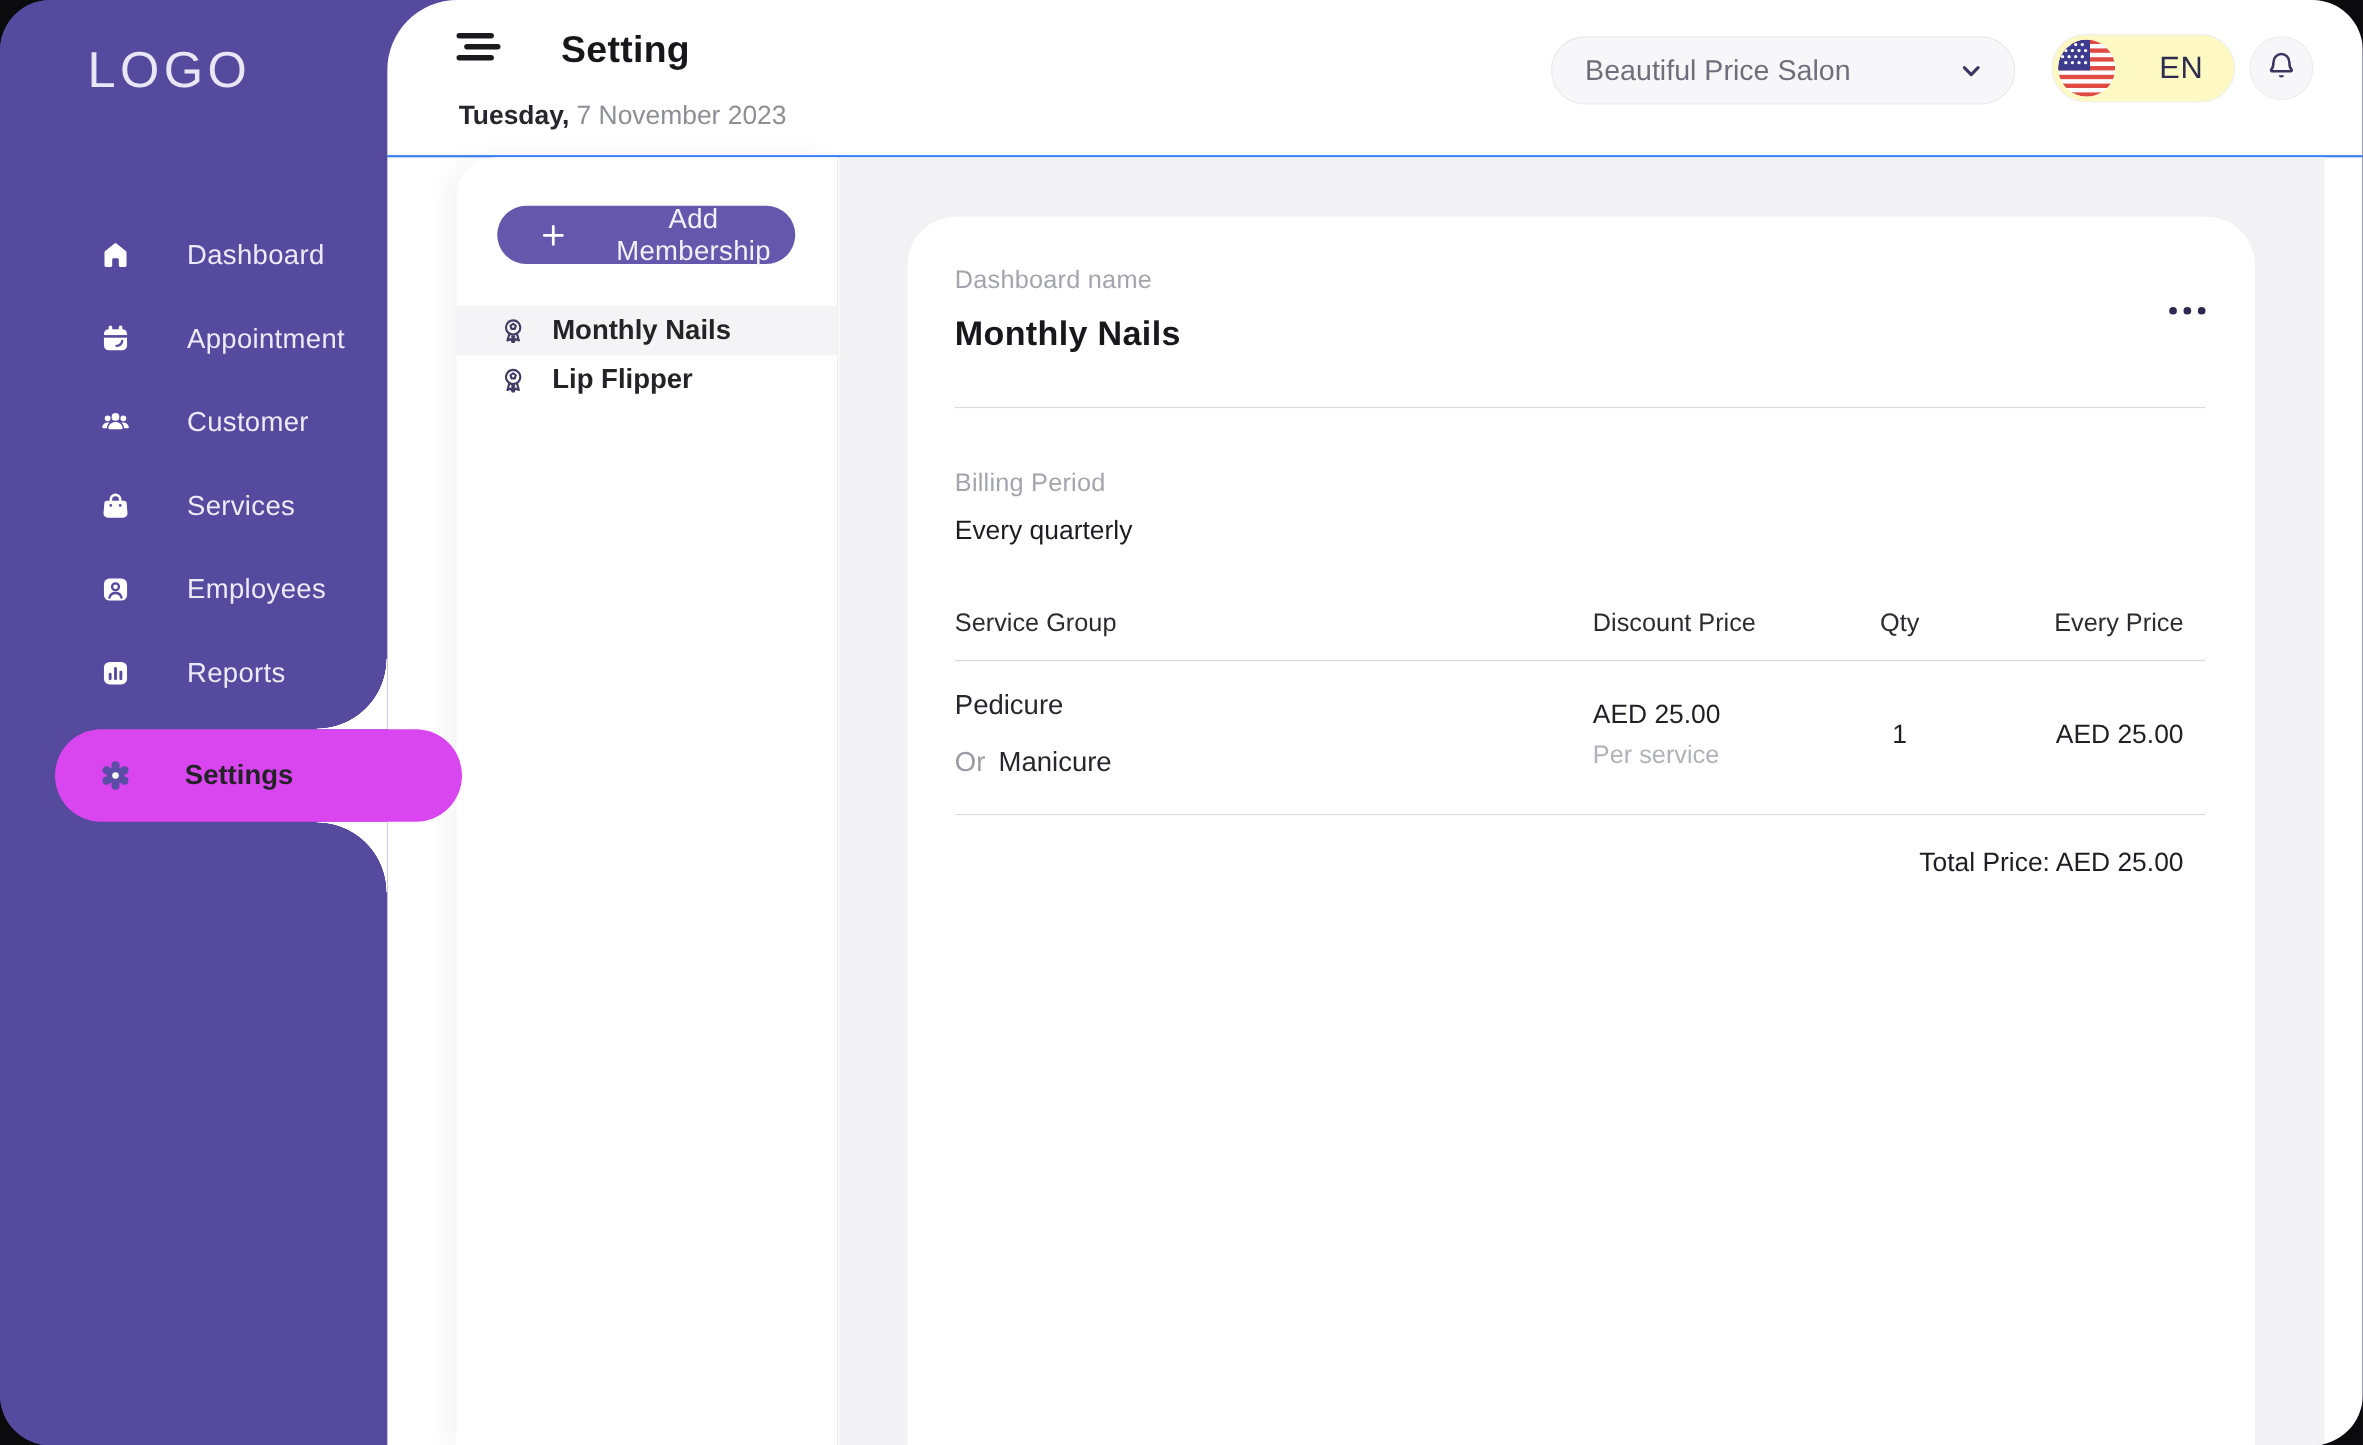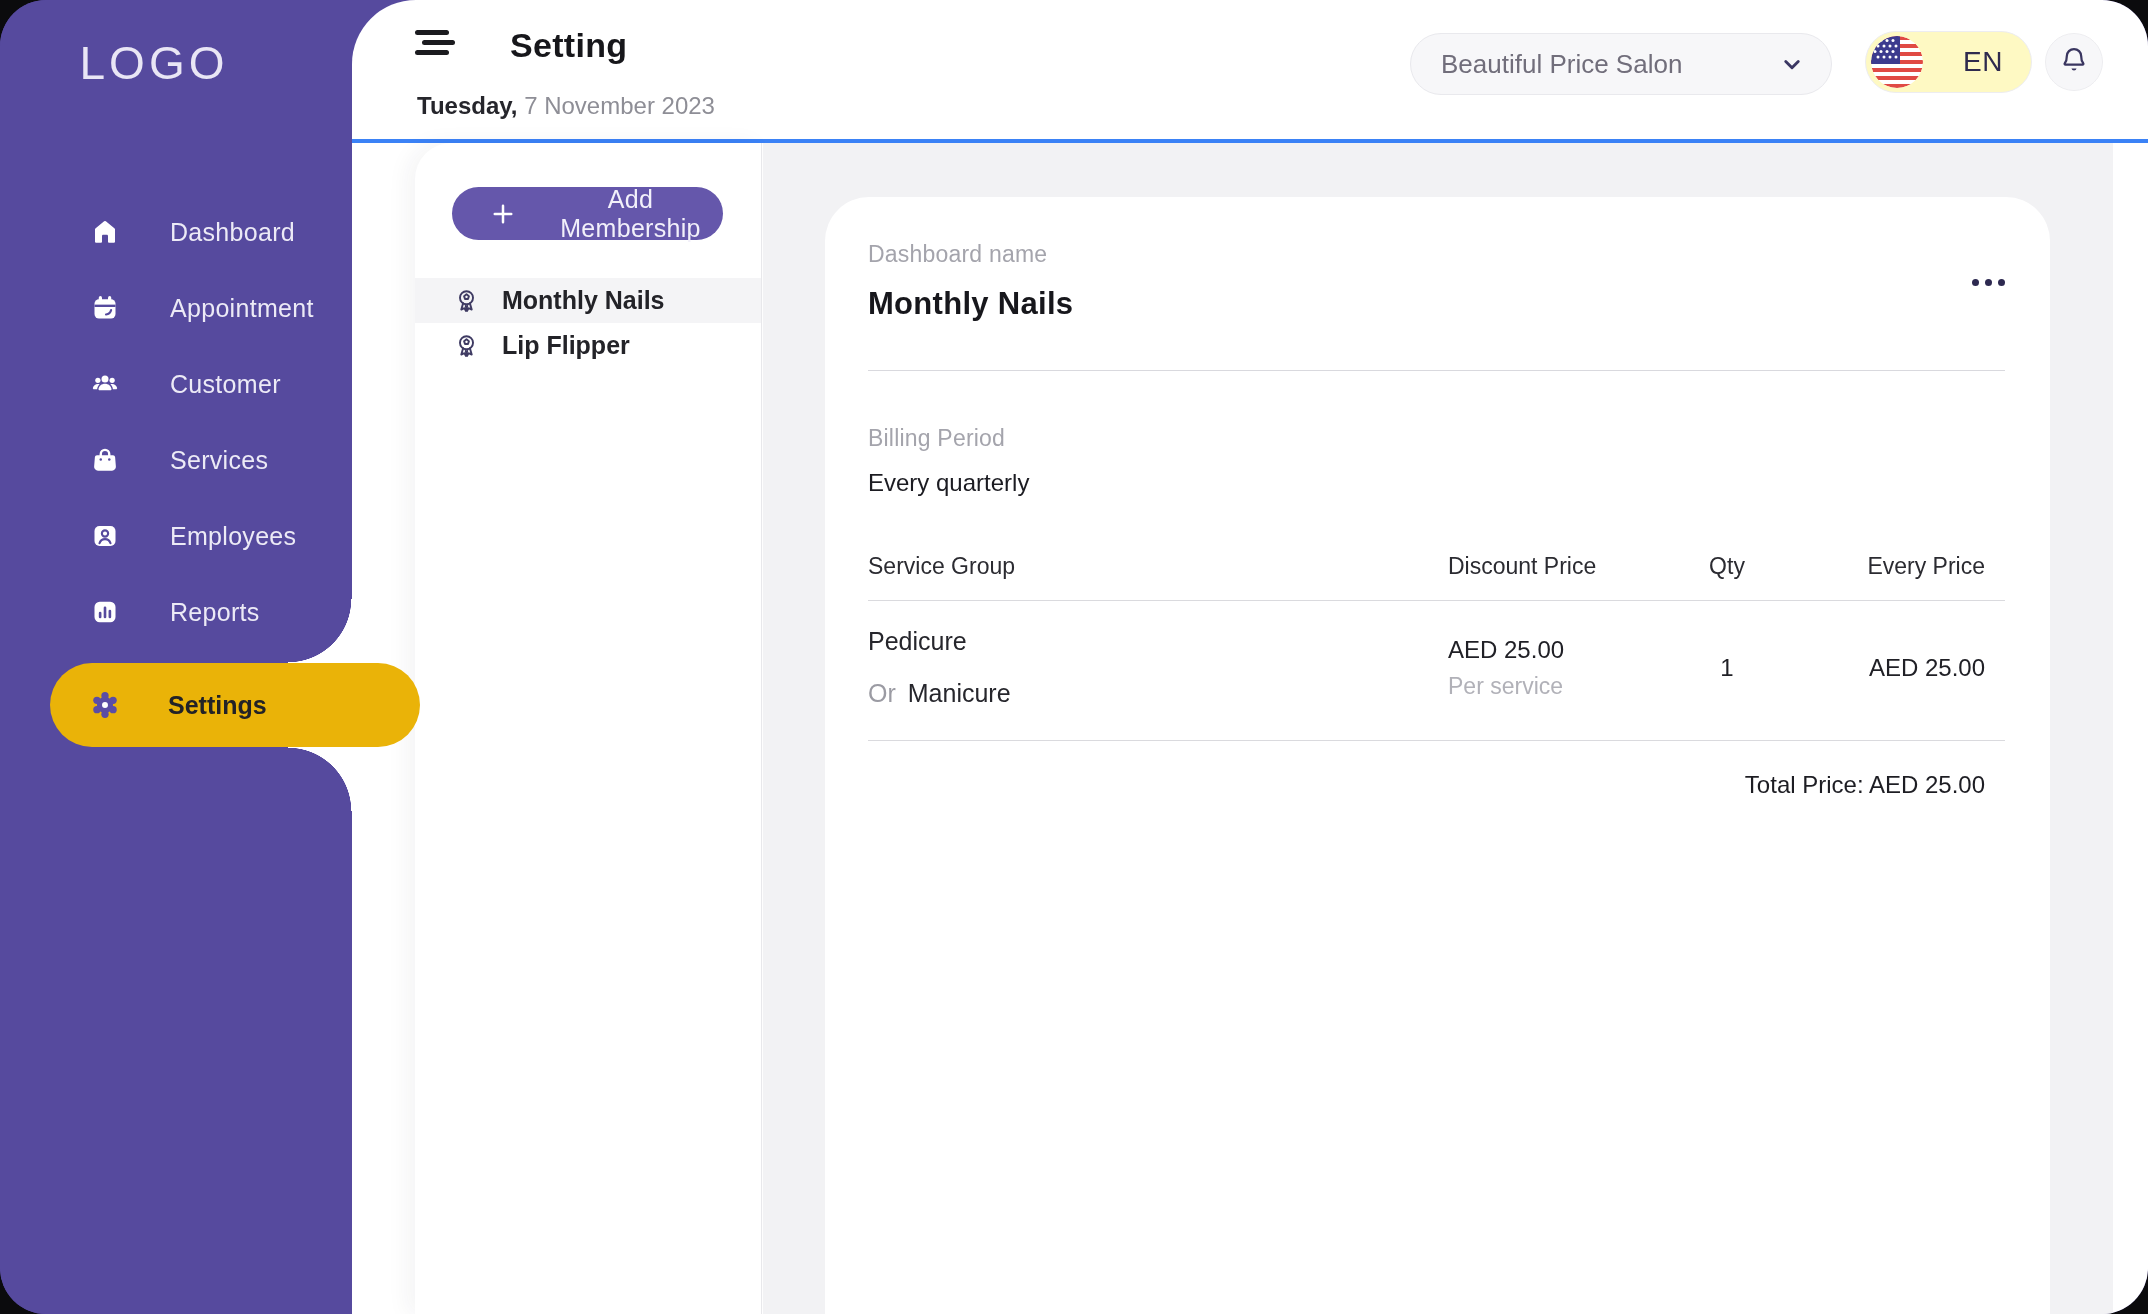--- a/index.html
+++ b/index.html
@@ -11,27 +11,27 @@
   .logo{position:absolute;left:0;top:36px;width:308px;text-align:center;font-size:46px;font-weight:300;letter-spacing:4px;color:#e9e6f5;z-index:3;}
   .nav{position:absolute;left:0;top:194px;width:352px;z-index:3;}
   .nav-item{display:flex;align-items:center;height:76px;padding-left:90px;cursor:pointer;}
   .nav-item .ico{width:30px;height:30px;flex:0 0 30px;display:flex;align-items:center;justify-content:center;}
   .nav-item .lbl{margin-left:50px;font-size:25px;color:#eceaf6;font-weight:400;letter-spacing:.3px;}
 
   
   .fillet{position:absolute;width:64px;height:64px;z-index:3;}
   .fillet.top{left:288px;top:599px;background:radial-gradient(circle 64px at 0 0,#564a9e 0 63px,#ffffff 63.5px);}
   .fillet.bottom{left:288px;top:747px;background:radial-gradient(circle 64px at 0 64px,#564a9e 0 63px,#ffffff 63.5px);}
-  .settings-pill{position:absolute;left:50px;top:663px;width:370px;height:84px;background:#eab308;border-radius:42px;z-index:4;display:flex;align-items:center;cursor:pointer;}
+  .settings-pill{position:absolute;left:50px;top:663px;width:370px;height:84px;background:#d946ef;border-radius:42px;z-index:4;display:flex;align-items:center;cursor:pointer;}
   .settings-pill .ico{width:34px;height:34px;margin-left:38px;display:flex;align-items:center;justify-content:center;}
   .settings-pill .lbl{margin-left:46px;font-size:25px;font-weight:600;color:#222227;}
 
   
   .content{position:absolute;left:352px;top:0;right:0;bottom:0;background:#ffffff;border-top-left-radius:64px;z-index:1;}
-  .header{position:absolute;left:0;top:0;right:0;height:143px;border-bottom:4px solid #3b82f6;background:transparent;}
+  .header{position:absolute;left:0;top:0;right:0;height:143px;border-bottom:2px solid #3b82f6;background:transparent;}
   .hamburger{position:absolute;left:59px;top:24px;width:48px;height:44px;cursor:pointer;padding:6px 4px;}
   .hamburger .bar{height:4.5px;border-radius:3px;background:#1b1b1f;margin-bottom:5.5px;width:34px;}
   .hamburger .bar.mid{margin-left:7px;width:33px;}
   .page-title{position:absolute;left:158px;top:26px;font-size:34px;font-weight:700;color:#17171b;letter-spacing:.3px;}
   .date-line{position:absolute;left:65px;top:92px;font-size:24px;color:#8e8e96;}
   .date-line .day{font-weight:700;color:#26262c;}
 
   .salon-select{position:absolute;left:1058px;top:33px;width:422px;height:62px;border-radius:31px;background:#f7f7f9;border:1.5px solid #e9e9ed;display:flex;align-items:center;cursor:pointer;}
   .salon-select .txt{margin-left:30px;font-size:26px;color:#716e7b;flex:1;}
   .salon-select .chev{margin-right:24px;width:30px;height:30px;}

